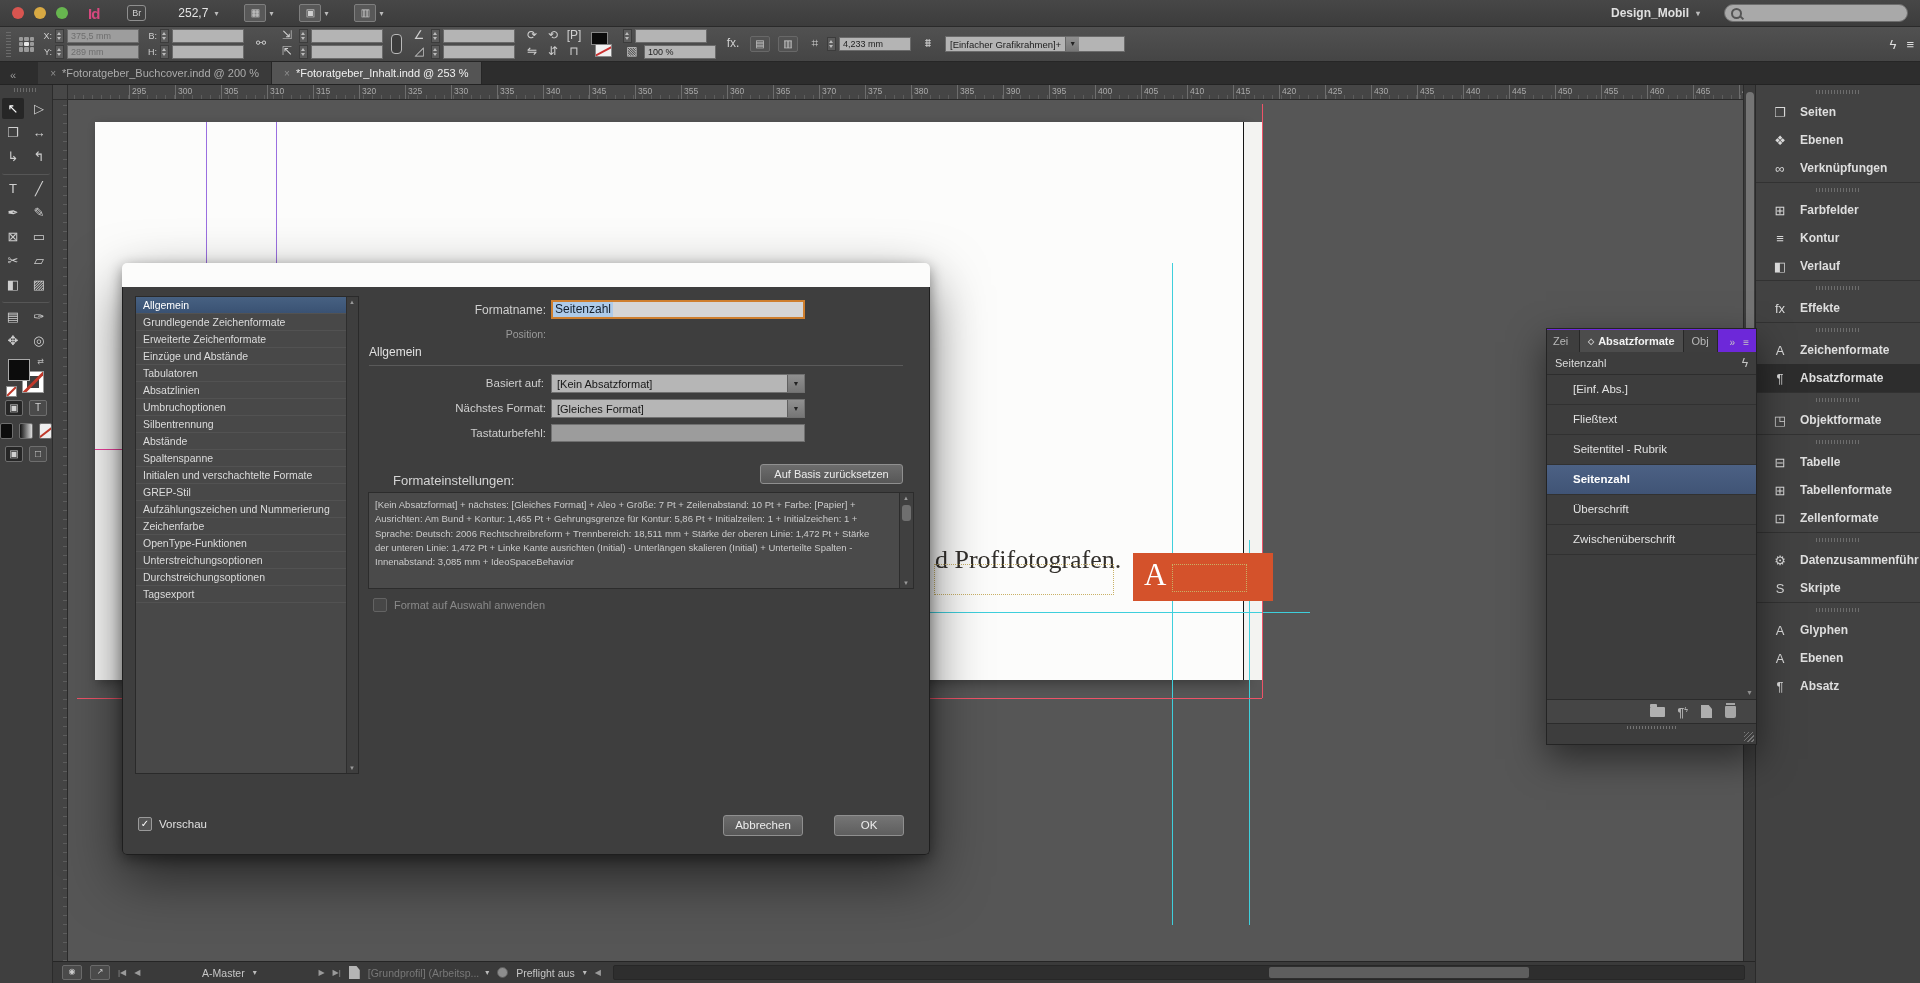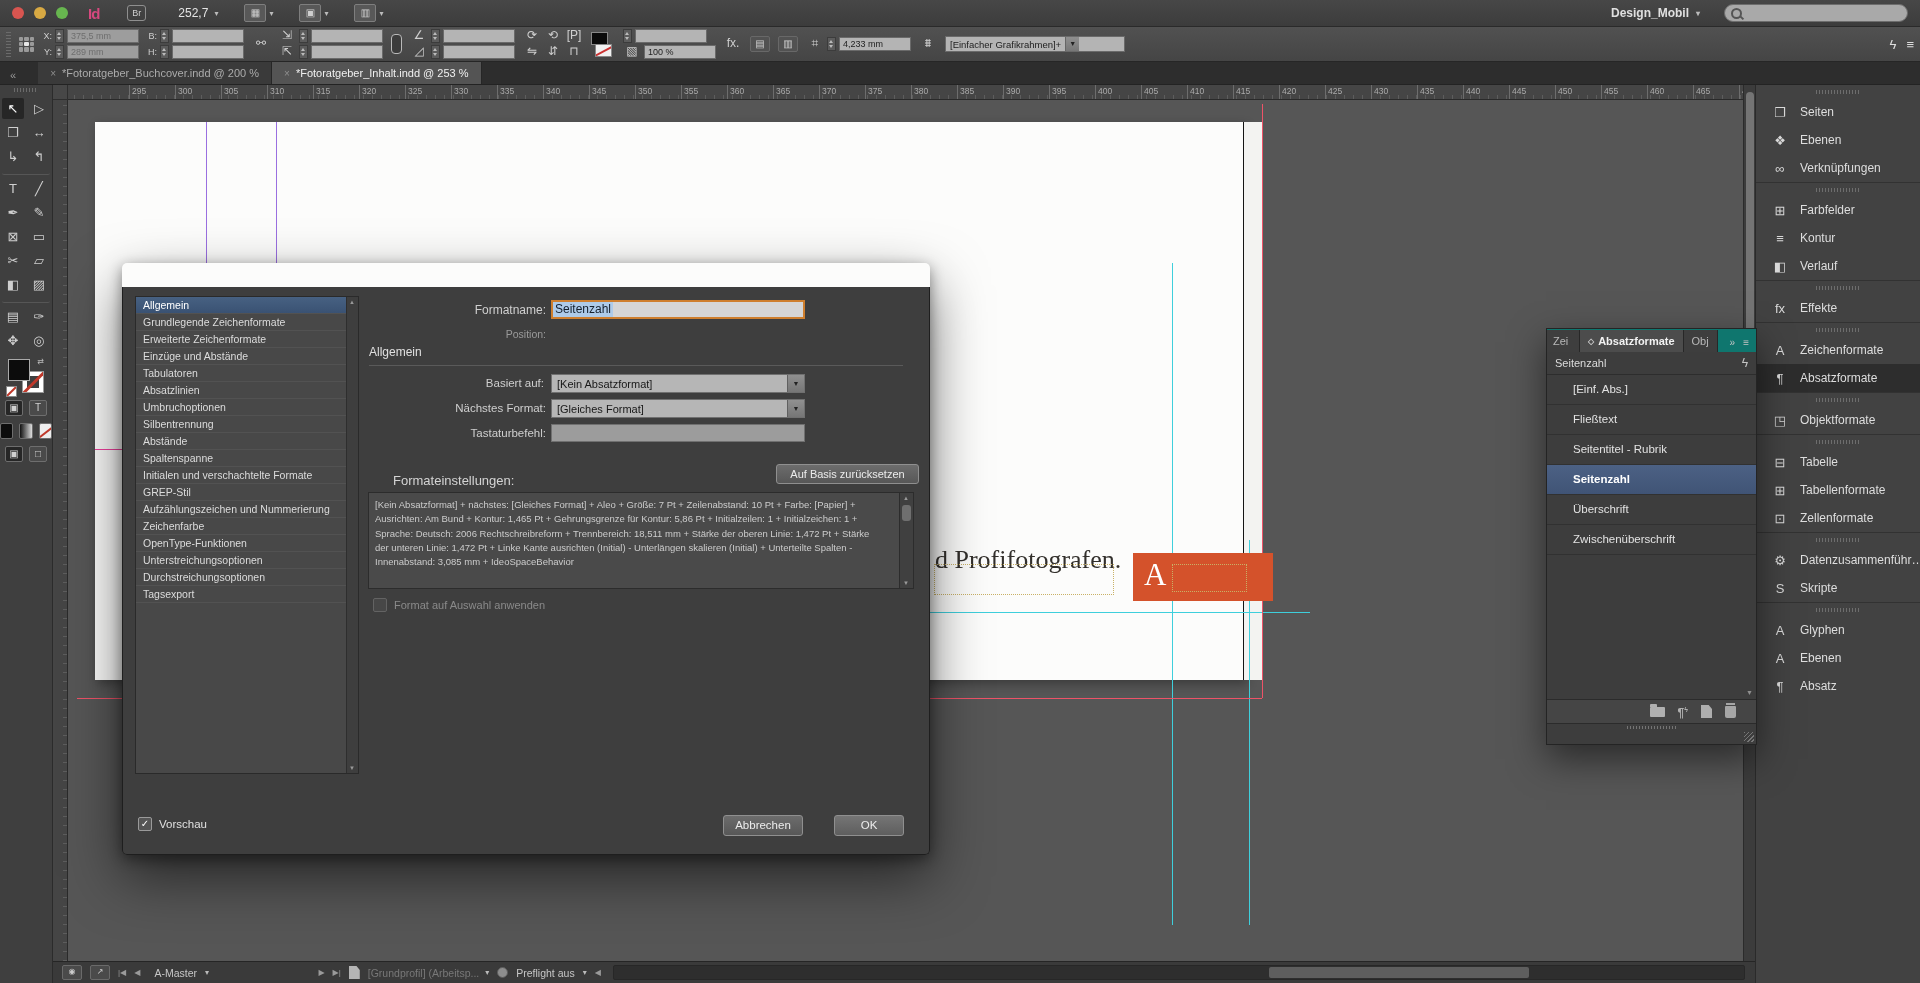--- a/index.html
+++ b/index.html
@@ -110,32 +110,32 @@
   .dotted{position:absolute;border:1px dotted #c9b166;}
   .pagetext{position:absolute;left:867px;top:445px;font-family:"Liberation Serif",serif;font-size:26px;color:#33302c;white-space:nowrap;}
 
   .vscroll{position:absolute;left:1743px;top:84px;width:12px;height:877px;background:#3c3c3c;border-left:1px solid #2b2b2b;box-sizing:border-box;z-index:30;}
   .vthumb{position:absolute;left:2px;top:8px;width:8px;height:640px;background:#747474;border-radius:4px;}
 
   
   .dock{position:absolute;right:0;top:84px;bottom:0;width:165px;background:#424242;border-left:1px solid #2a2a2a;box-sizing:border-box;z-index:20;}
   .dock-item{height:28px;display:flex;align-items:center;gap:8px;padding-left:12px;cursor:default;}
   .dock-item .dicon{width:24px;text-align:center;color:#d8d8d8;font-size:13px;flex:none;}
-  .dock-item .dlabel{color:#dedede;font-size:12px;font-weight:400;white-space:nowrap;}
+  .dock-item .dlabel{color:#dedede;font-size:12px;font-weight:700;white-space:nowrap;}
   .dock-item.active{background:#2d2d2d;}
   .dock-item.sep{height:13px;border-top:1px solid #323232;position:relative;padding:0;}
   .dock-item.sep::after{content:"";position:absolute;left:50%;top:5px;width:44px;height:4px;margin-left:-22px;
       background:repeating-linear-gradient(90deg,#6d6d6d 0 1px,transparent 1px 3px);}
 
   
   .statusbar{position:absolute;left:52px;bottom:0;height:22px;right:165px;background:#3a3a3a;border-top:1px solid #252525;
              display:flex;align-items:center;gap:8px;padding:0 10px;box-sizing:border-box;z-index:25;font-size:10.5px;color:#c7c7c7;}
   .sb-ic{width:18px;height:13px;border:1px solid #6a6a6a;border-radius:2px;background:#4a4a4a;color:#ccc;font-size:8px;line-height:12px;text-align:center;}
   .sb-nav{color:#9a9a9a;font-size:8px;}
-  .sb-page{display:flex;align-items:center;gap:8px;width:150px;padding:0 6px;}
+  .sb-page{display:flex;align-items:center;gap:8px;width:150px;padding:0 6px;justify-content:center;}
   .sb-doc{width:11px;height:13px;background:#b5b5b5;clip-path:polygon(0 0,70% 0,100% 30%,100% 100%,0 100%);}
   .sb-profile{color:#787878;display:flex;gap:6px;align-items:center;}
   .sb-dot{width:9px;height:9px;border-radius:50%;background:#8d8d8d;border:1px solid #5c5c5c;}
   .hscroll{flex:1;height:13px;background:#2e2e2e;border:1px solid #272727;border-radius:2px;position:relative;margin-left:4px;}
   .hthumb{position:absolute;left:58%;width:23%;top:1px;bottom:1px;background:#5e5e5e;border-radius:2px;}
 
   
   .dialog{position:absolute;left:122px;top:263px;width:808px;height:592px;z-index:50;
           box-shadow:0 22px 55px rgba(0,0,0,.55),0 4px 14px rgba(0,0,0,.4);border-radius:5px;}
   .dlg-title{height:24px;background:linear-gradient(#eaeaea,#c8c8c8);border-radius:5px 5px 0 0;border-bottom:1px solid #9a9a9a;
@@ -158,39 +158,39 @@
   .sec-hr{position:absolute;left:246px;top:78px;width:534px;height:1px;background:#5a5a5a;}
   .dropdown{position:absolute;left:428px;width:254px;height:19px;background:#b6b6b6;border:1px solid #707070;box-sizing:border-box;
             display:flex;align-items:center;justify-content:space-between;}
   .dropdown .dval{padding:0 5px;font-size:11px;color:#181818;white-space:nowrap;}
   .dropdown .darr{width:16px;align-self:stretch;background:linear-gradient(#909090,#767676);border-left:1px solid #606060;
                   font-size:7px;color:#222;text-align:center;line-height:17px;}
   .shortcut-field{left:428px;top:137px;width:254px;height:18px;background:#9c9c9c;}
   .fset-label{position:absolute;left:246px;top:186px;font-size:13px;color:#d4d4d4;margin-left:24px;}
   .btn{background:linear-gradient(#6c6c6c,#575757);border:1px solid #8f8f8f;border-radius:3px;color:#ececec;
        font-size:11.5px;text-align:center;position:absolute;box-sizing:border-box;}
-  .reset-btn{left:637px;top:177px;width:143px;height:20px;line-height:18px;font-size:11px;margin-left:16px;}
+  .reset-btn{left:637px;top:177px;width:143px;height:20px;line-height:18px;font-size:11px;}
   .settings{position:absolute;left:245px;top:205px;width:546px;height:97px;background:#4a4a4a;border:1px solid #2c2c2c;box-sizing:border-box;}
   .settings p{margin:0;padding:5px 6px;font-size:9.5px;line-height:1.5;color:#cccccc;width:505px;}
   .set-scroll{position:absolute;right:0;top:0;bottom:0;width:13px;background:#404040;border-left:1px solid #2c2c2c;}
   .set-scroll .up{position:absolute;top:2px;left:3px;font-size:6px;color:#9a9a9a;}
   .set-scroll .dn{position:absolute;bottom:2px;left:3px;font-size:6px;color:#9a9a9a;}
   .set-scroll .th{position:absolute;left:2px;top:12px;width:9px;height:16px;background:#6f6f6f;border-radius:3px;}
   .chkrow{position:absolute;display:flex;align-items:center;gap:7px;}
   .chk{width:12px;height:12px;border:1px solid #9a9a9a;background:#555;border-radius:2px;color:#fff;font-size:10px;line-height:11px;text-align:center;}
   .chk.off{border-color:#636363;background:#474747;color:transparent;}
   .apply-row{left:250px;top:311px;color:#8a8a8a;font-size:11px;}
   .preview-row{left:15px;top:530px;color:#e0e0e0;font-size:11.5px;}
   .cancel-btn{left:600px;top:528px;width:80px;height:21px;line-height:19px;}
   .ok-btn{left:711px;top:528px;width:70px;height:21px;line-height:19px;background:linear-gradient(#757575,#5e5e5e);}
 
   
   .stylepanel{position:absolute;left:1546px;top:328px;width:211px;height:417px;z-index:45;background:#3d3d3d;
               border:1px solid #242424;box-shadow:0 14px 34px rgba(0,0,0,.5);box-sizing:border-box;}
-  .sp-tabs{height:23px;background:#0f766e;display:flex;align-items:flex-end;}
+  .sp-tabs{height:23px;background:#6d28d9;display:flex;align-items:flex-end;}
   .sp-tab{height:22px;display:flex;align-items:center;padding:0 8px;font-size:11px;color:#b8b8b8;background:#3e3e3e;
           border-right:1px solid #272727;gap:4px;white-space:nowrap;overflow:hidden;}
   .sp-tab.partial{width:24px;flex:none;padding:0 2px 0 6px;}
   .sp-tab.active{background:#4c4c4c;color:#f2f2f2;font-weight:bold;}
   .sp-tabicons{margin-left:auto;display:flex;gap:8px;padding:0 7px 4px 0;color:#c5c5c5;font-size:10px;}
   .sp-status{height:22px;border-bottom:1px solid #2d2d2d;display:flex;align-items:center;justify-content:space-between;
              padding:0 8px;font-size:11px;color:#dcdcdc;}
   .sp-status .bolt{color:#c5c5c5;font-size:12px;}
   .sp-list{position:relative;}
   .sp-row{height:29px;line-height:29px;padding-left:26px;font-size:11.5px;color:#e2e2e2;border-bottom:1px solid #313131;white-space:nowrap;}

